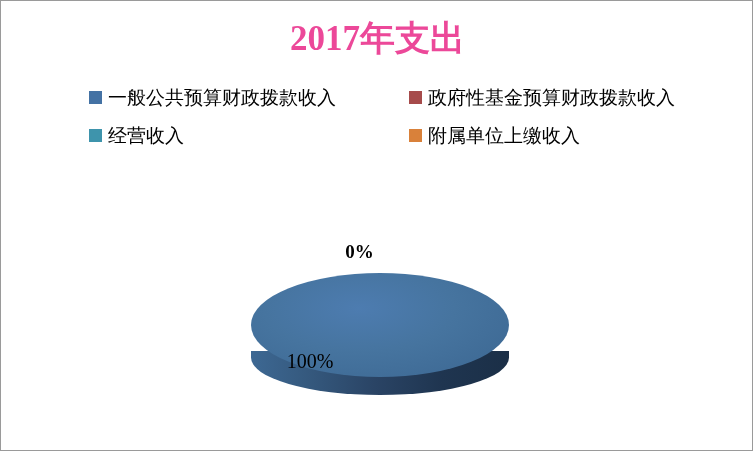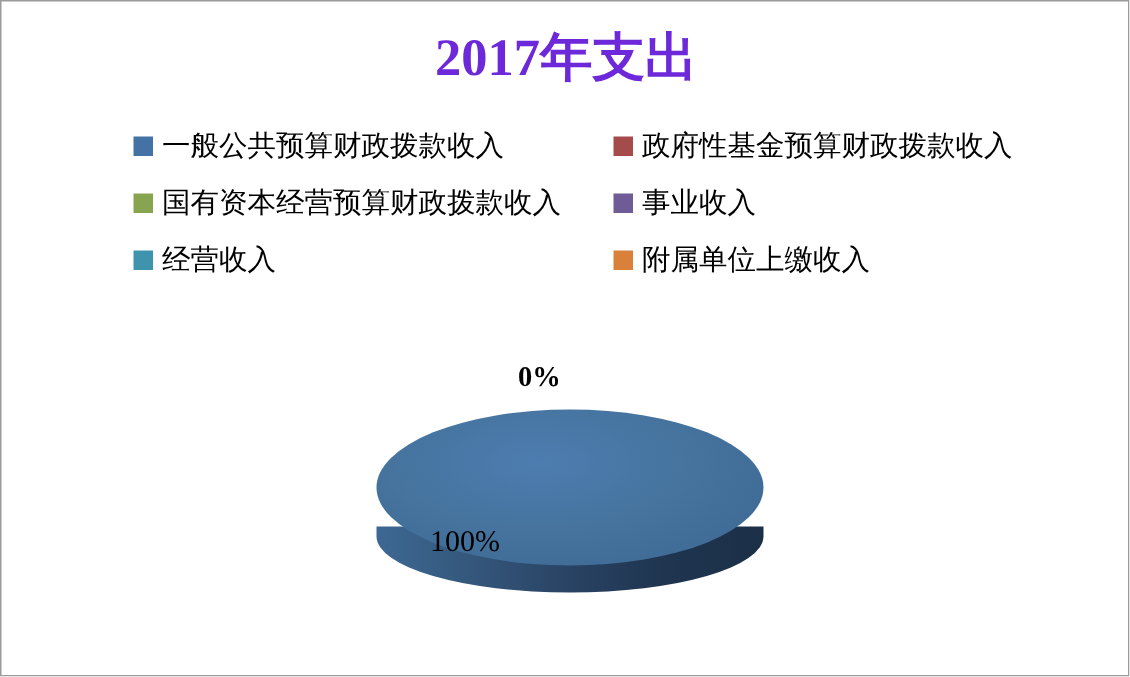--- a/index.html
+++ b/index.html
@@ -22,21 +22,21 @@
   
   #chart-title {
     position: absolute;
     left: 0;
     top: 14px;
     width: 753px;
     text-align: center;
     font-family: "Liberation Serif", serif;
     font-size: 35px;
     font-weight: bold;
-    color: #6d28d9;
+    color: #ec4899;
     letter-spacing: 0px;
     white-space: nowrap;
   }
   
   #legend {
     position: absolute;
     left: 60px;
     top: 82px;
     width: 640px;
   }
@@ -148,30 +148,20 @@
       <div class="legend-entry col-left">
         <span class="legend-swatch" style="background:#4472A4"></span>
         <span class="legend-label">一般公共预算财政拨款收入</span>
       </div>
       <div class="legend-entry col-right">
         <span class="legend-swatch" style="background:#A64B4B"></span>
         <span class="legend-label">政府性基金预算财政拨款收入</span>
       </div>
     </div>
 
-    <div class="legend-row">
-      <div class="legend-entry col-left">
-        <span class="legend-swatch" style="background:#87A550"></span>
-        <span class="legend-label">国有资本经营预算财政拨款收入</span>
-      </div>
-      <div class="legend-entry col-right">
-        <span class="legend-swatch" style="background:#6F5C96"></span>
-        <span class="legend-label">事业收入</span>
-      </div>
-    </div>
 
     <div class="legend-row">
       <div class="legend-entry col-left">
         <span class="legend-swatch" style="background:#3E94AC"></span>
         <span class="legend-label">经营收入</span>
       </div>
       <div class="legend-entry col-right">
         <span class="legend-swatch" style="background:#D9813A"></span>
         <span class="legend-label">附属单位上缴收入</span>
       </div>

